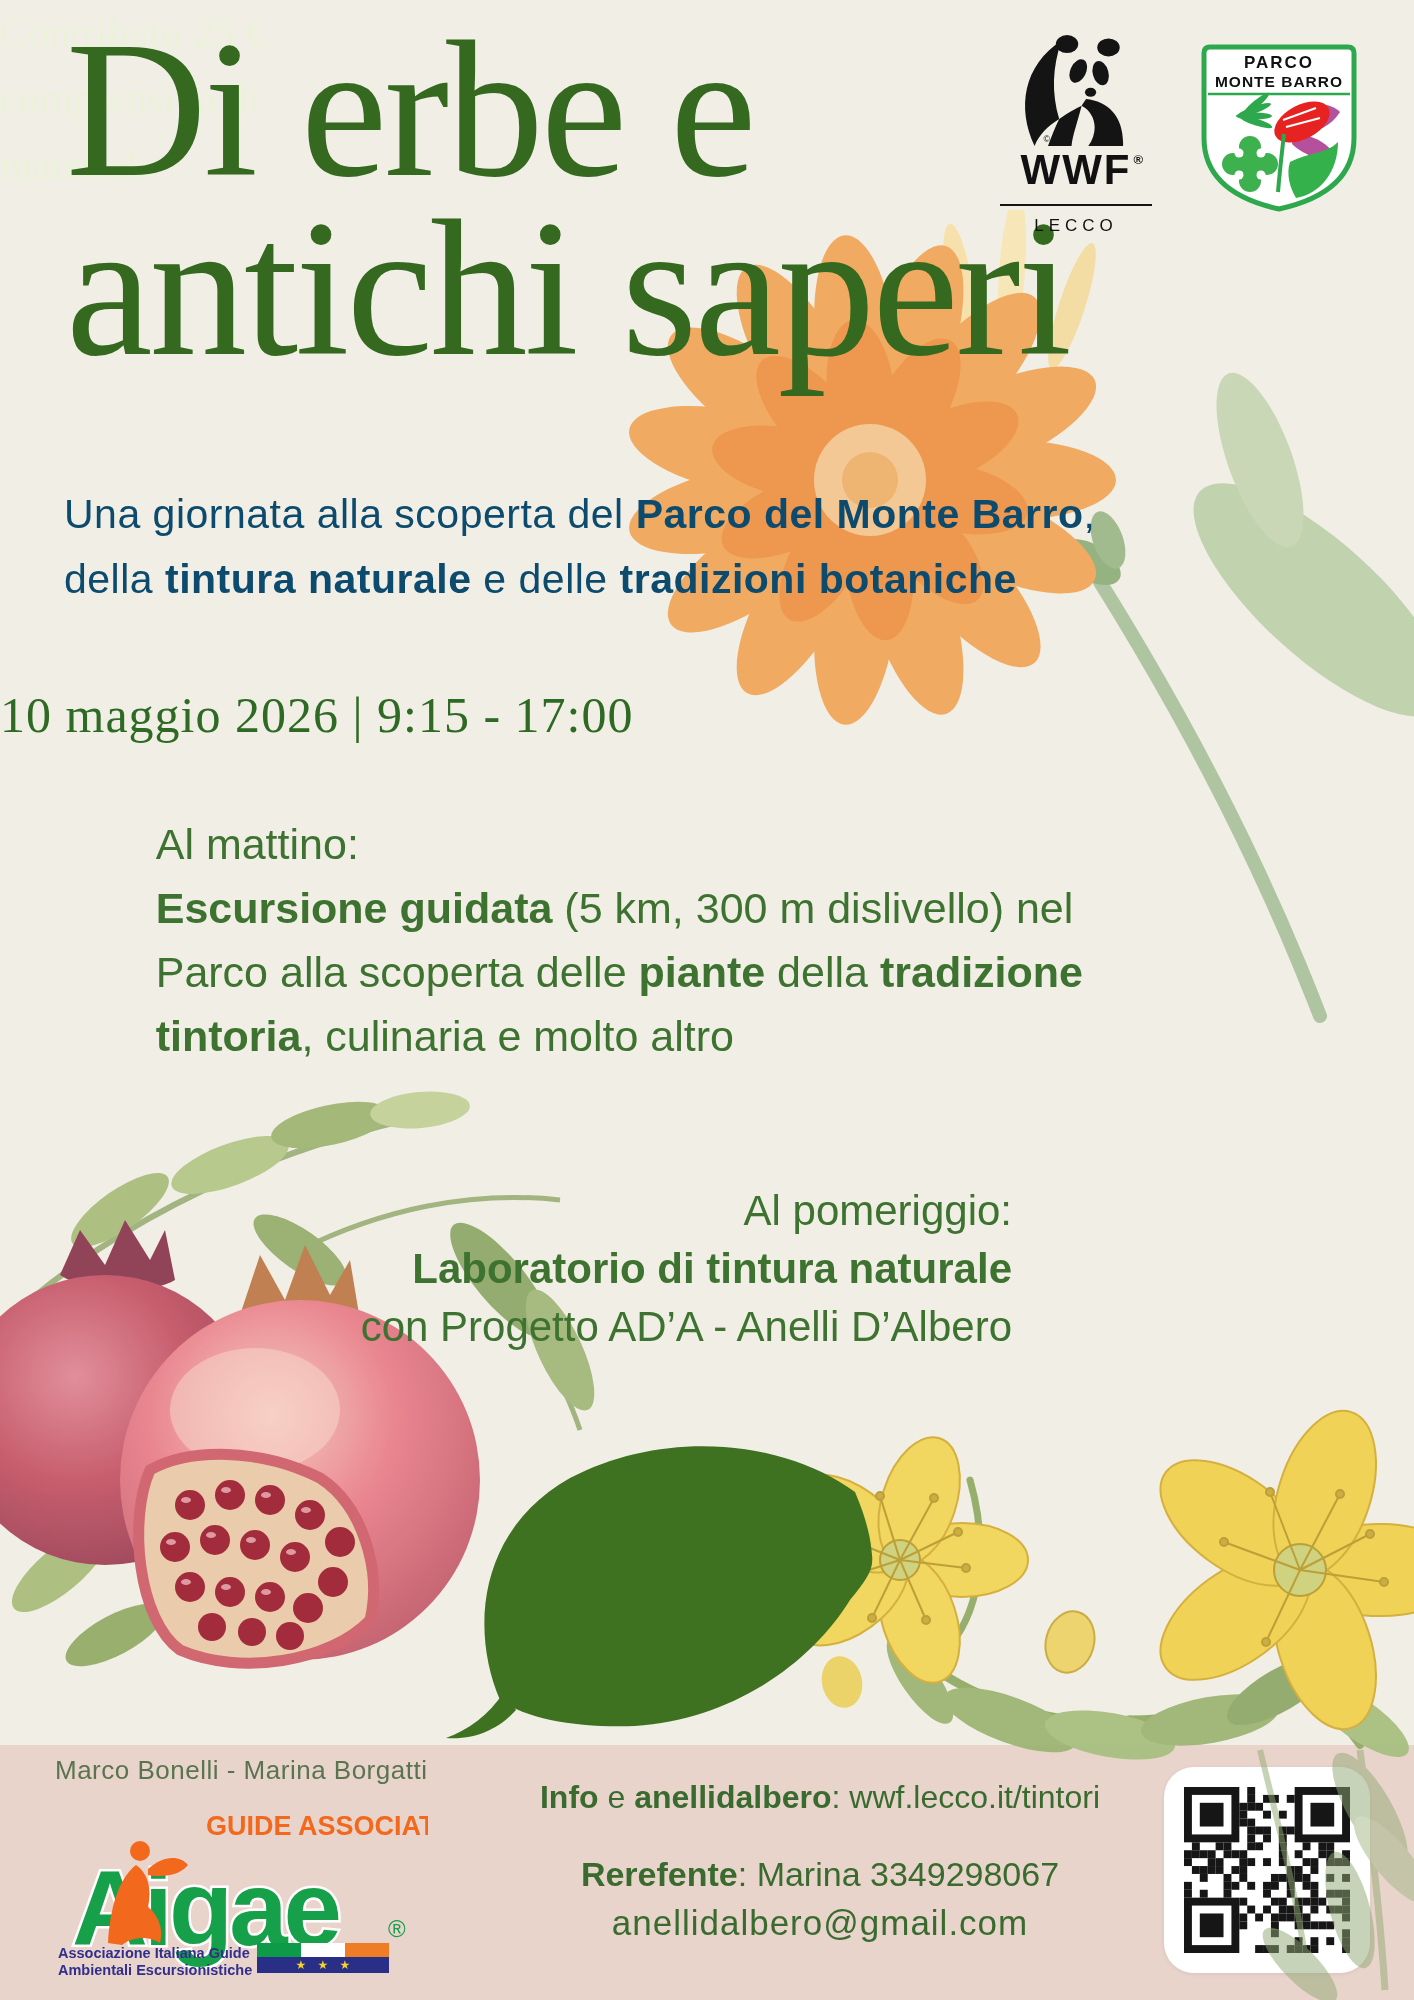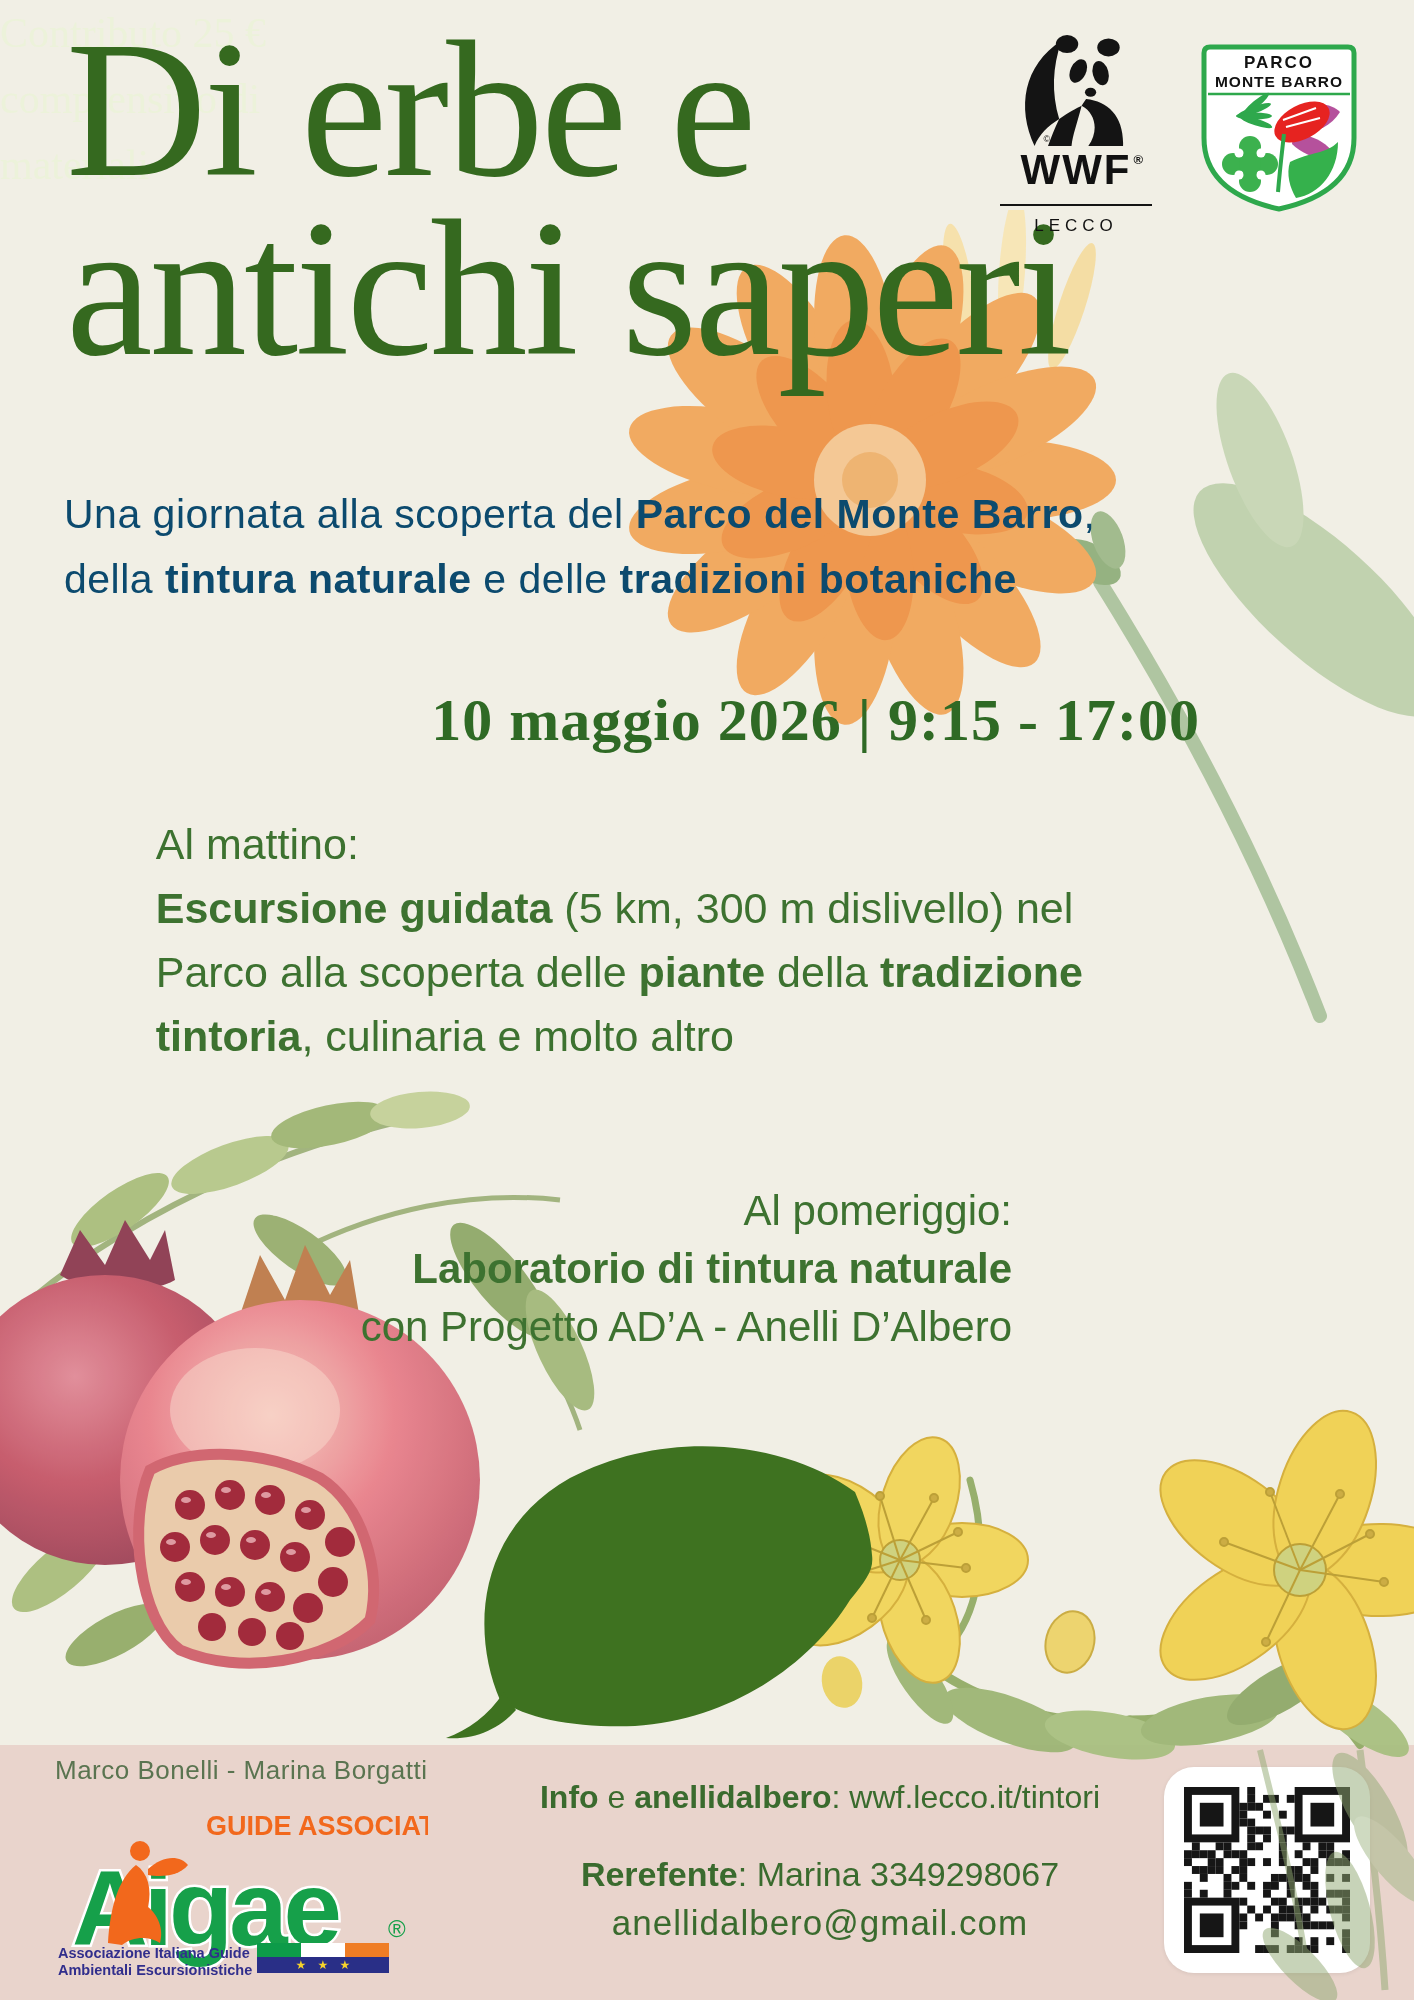--- a/index.html
+++ b/index.html
@@ -19,23 +19,23 @@
     color:#35691f; font-weight:400;
   }
   .subtitle{
     left:64px; top:482px;
     font-size:41px; line-height:65px; letter-spacing:.5px;
     color:#0c4a6e;
   }
   .subtitle .b, .morning .b, .fline .b{font-weight:700;}
 
   .date{
-    left:0; top:686px; width:1200px; text-align:right;
-    font-family:"Liberation Serif", serif; font-weight:700;
-    font-size:60px; color:#2f6a25; letter-spacing:1px;
+    left:0; top:686px; width:1200px; text-align:left;
+    font-family:"Liberation Serif", serif; font-weight:400;
+    font-size:50px; color:#2f6a25; letter-spacing:1px;
   }
 
   .morning{
     top:812px; right:331px; 
     font-size:43px; line-height:64px; color:#3d7230;
   }
   .morning .hang1{padding-right:68px;}
   .morning .hang2{padding-right:92px;}
 
   .afternoon{

